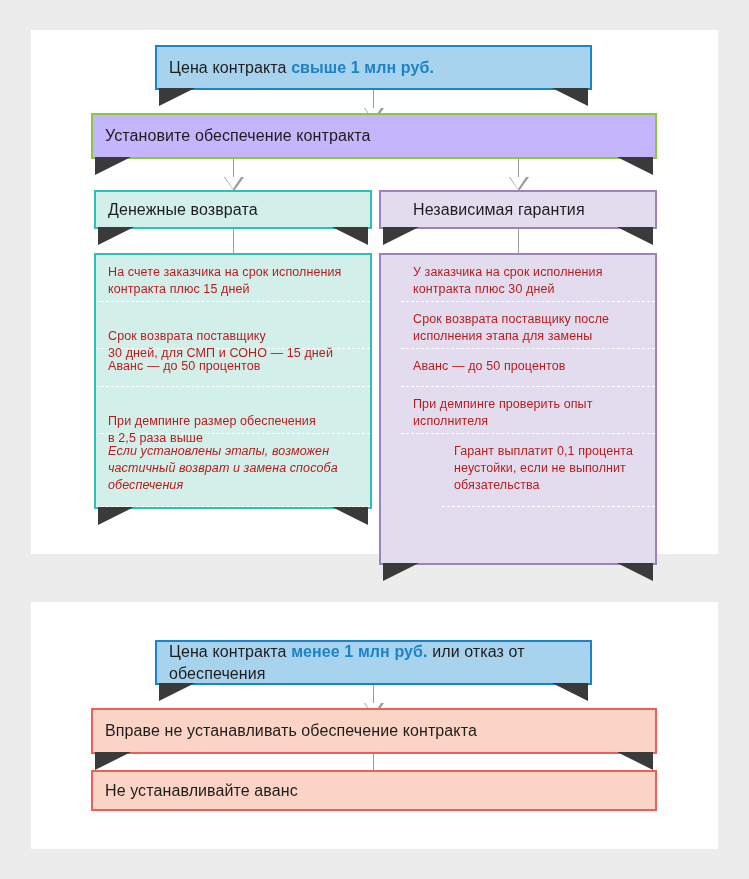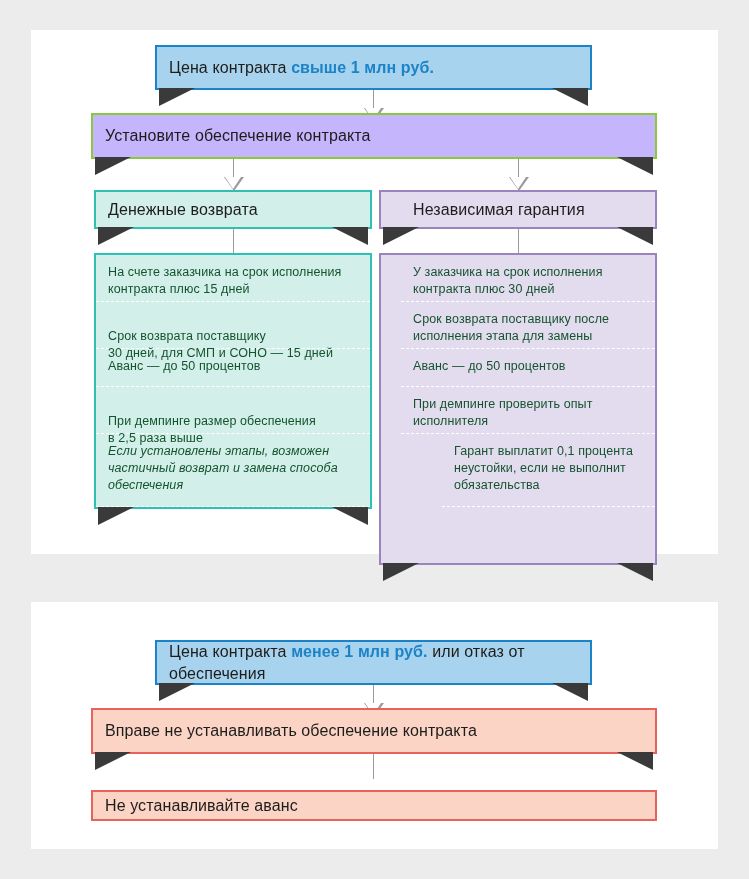--- a/index.html
+++ b/index.html
@@ -75,21 +75,21 @@
     position: absolute;
     box-sizing: border-box;
     border-style: solid;
     border-width: 2px;
   }
   .panel .row {
     box-sizing: border-box;
     padding: 9px 10px 9px 12px;
     font-size: 12.5px;
     line-height: 1.36;
-    color: #14532d;
+    color: #b91c1c;
     border-bottom: 1px dashed #ffffff;
     letter-spacing: .1px;
   }
   .panel .row:last-child { border-bottom: none; }
 
   
   .conn {
     position: absolute;
     width: 1px;
     background: #9b9b9b;
@@ -230,17 +230,17 @@
   </div>
 
   <div class="box v-pink" style="left:60px; top:106px; width:566px; height:46px;">
     <div class="txt">Вправе не устанавливать обеспечение контракта</div>
     <span class="tail tail-l"></span>
     <span class="tail tail-r"></span>
   </div>
 
   <div class="conn" style="left:342px; top:152px; height:25px;"></div>
 
-  <div class="box v-pink" style="left:60px; top:188px; width:566px; height:31px;">
+  <div class="box v-pink" style="left:60px; top:168px; width:566px; height:41px;">
     <div class="txt">Не устанавливайте аванс</div>
   </div>
 
 </div>
 
 </body></html>

